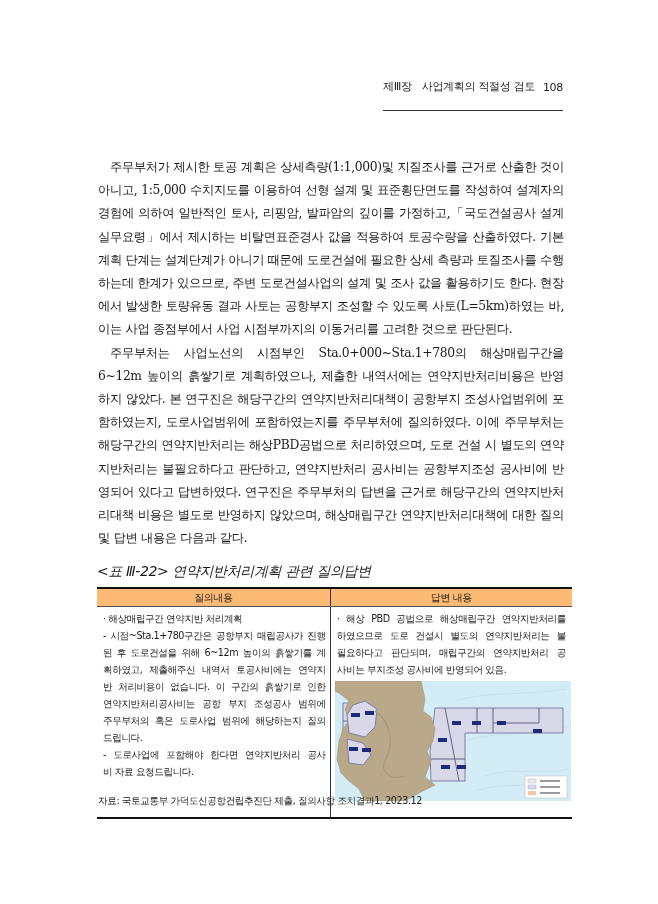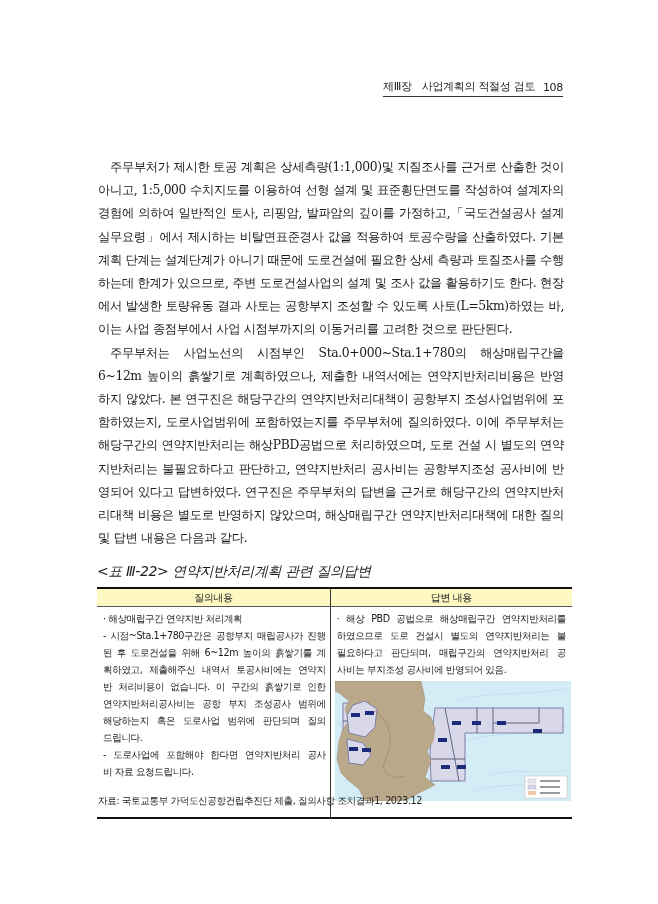--- a/index.html
+++ b/index.html
@@ -1,37 +1,37 @@
 <!DOCTYPE html>
 <html><head>
 <meta charset="utf-8">
 <style>
   html, body { margin: 0; padding: 0; background: #ffffff; }
   body { width: 658px; height: 904px; position: relative; overflow: hidden; font-family: "DejaVu Serif", serif; color: #1a1a1a; }
   .header {
     position: absolute; left: 383px; top: 76px; width: 180px; height: 18px;
     font-family: "DejaVu Sans", sans-serif; font-size: 11px; color: #222;
     border-bottom: 1px solid #333; display: flex; justify-content: space-between; align-items: flex-end;
-    padding-bottom: 2px; letter-spacing: -0.3px;
+    padding-bottom: 16px; letter-spacing: -0.3px;
   }
   .body-text {
     position: absolute; left: 98px; top: 156px; width: 466px;
     font-size: 12.3px; line-height: 23.2px; text-align: justify; letter-spacing: -0.35px;
     font-family: "DejaVu Serif", serif;
   }
   .body-text p { margin: 0; text-indent: 12px; }
   .table-caption {
     position: absolute; left: 97px; top: 563px; font-family: "DejaVu Sans", sans-serif; font-size: 14px; letter-spacing: -0.4px; font-style: italic;
   }
   .qa-table {
     position: absolute; left: 97px; top: 587px; width: 475px; border-collapse: collapse;
     font-family: "DejaVu Sans", sans-serif; font-size: 9.6px; letter-spacing: -0.4px;
   }
   .qa-table th {
-    background: #fef9c3; font-weight: normal; height: 17px; padding: 0; text-align: center;
+    background: #fdba74; font-weight: normal; height: 17px; padding: 0; text-align: center;
     border-top: 2px solid #111; border-bottom: 1px solid #555; font-size: 10px;
   }
   .qa-table th.left { border-right: 1px solid #333; }
   .qa-table td { vertical-align: top; padding: 3px 4px 16px 6px; border-bottom: 2px solid #111; }
   .qa-table td.left { border-right: 1px solid #333; width: 227px; height: 181px; }
   .qa-table td.right { width: 236px; padding-right: 0; }
   .line { line-height: 17px; text-align: justify; text-align-last: justify; white-space: nowrap; }
   .line.last { text-align-last: left; }
   .map-wrap { margin-top: 3px; margin-left: -2px; width: 236px; height: 120px; position: relative; overflow: hidden; }
   .source {
@@ -63,21 +63,21 @@
   </thead>
   <tbody>
     <tr>
       <td class="left">
         <div class="line last">· 해상매립구간 연약지반 처리계획</div>
         <div class="line"> - 시점~Sta.1+780구간은 공항부지 매립공사가 진행</div>
         <div class="line">된 후 도로건설을 위해 6~12m 높이의 흙쌓기를 계</div>
         <div class="line">획하였고, 제출해주신 내역서 토공사비에는 연약지</div>
         <div class="line">반 처리비용이 없습니다. 이 구간의 흙쌓기로 인한</div>
         <div class="line">연약지반처리공사비는 공항 부지 조성공사 범위에</div>
-        <div class="line">해당하는지 혹은 도로사업 범위에 판단되며 질의</div>
+        <div class="line">주무부처의 혹은 도로사업 범위에 해당하는지 질의</div>
         <div class="line last">드립니다.</div>
         <div class="line"> - 도로사업에 포함해야 한다면 연약지반처리 공사</div>
         <div class="line last">비 자료 요청드립니다.</div>
       </td>
       <td class="right">
         <div class="line" style="padding-right:6px;">· 해상 PBD 공법으로 해상매립구간 연약지반처리를</div>
         <div class="line" style="padding-right:6px;">하였으므로 도로 건설시 별도의 연약지반처리는 불</div>
         <div class="line" style="padding-right:6px;">필요하다고 판단되며, 매립구간의 연약지반처리 공</div>
         <div class="line last">사비는 부지조성 공사비에 반영되어 있음.</div>
         <div class="map-wrap">

